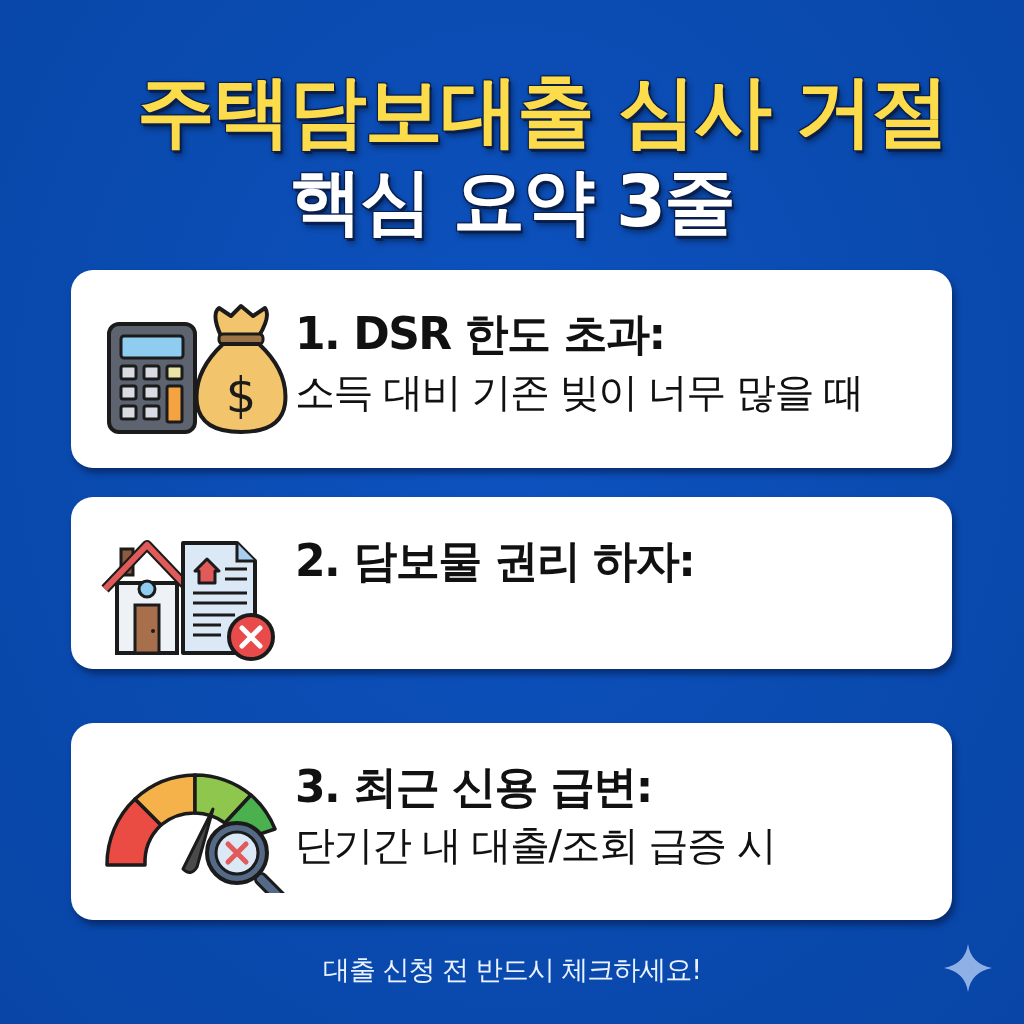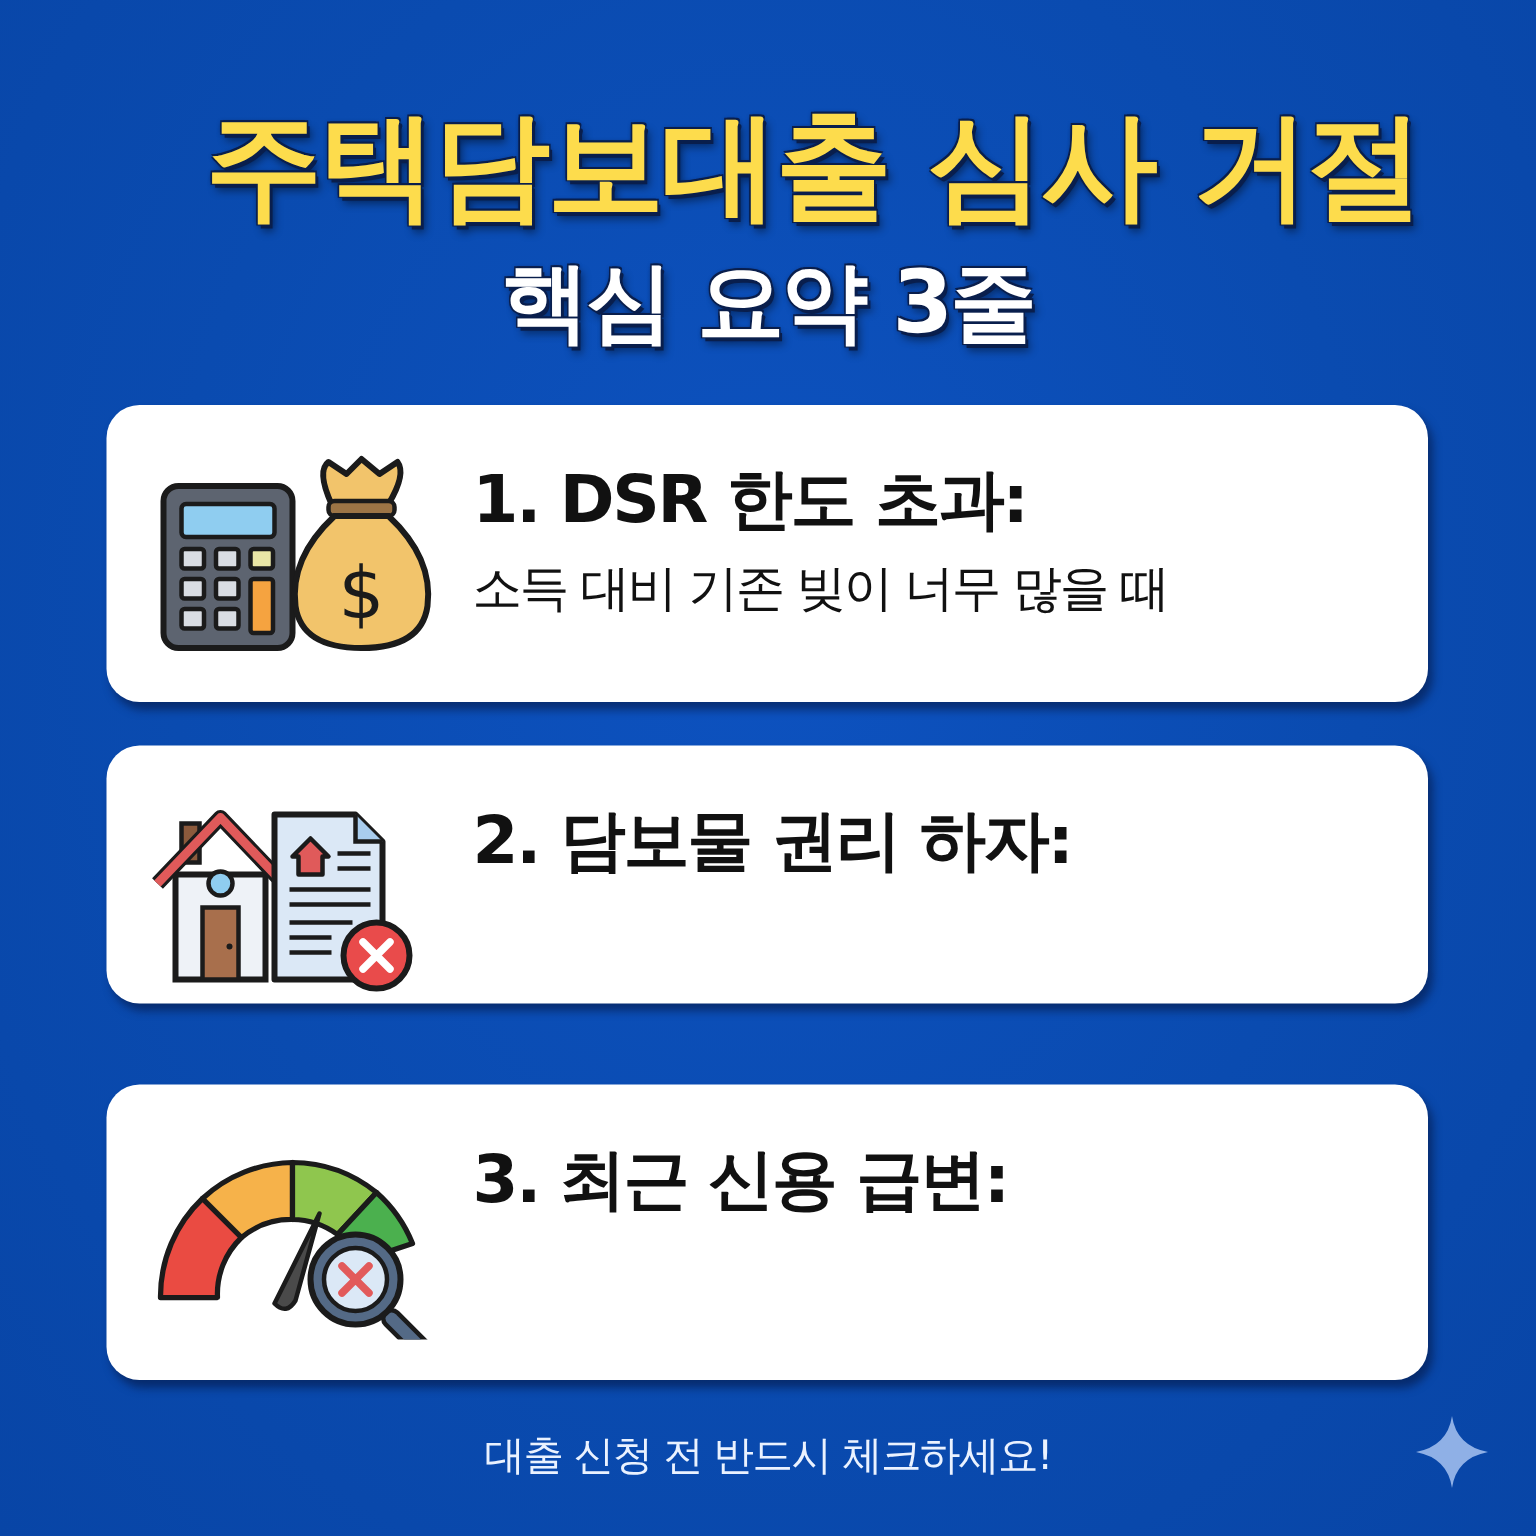--- a/index.html
+++ b/index.html
@@ -12,39 +12,39 @@
   .title {
     position:absolute; left:0; width:1024px; text-align:center;
     font-weight:bold; letter-spacing:-2px;
   }
   .title-1 {
     top:66px; font-size:78px; line-height:90px; color:#fddc4c;
     text-shadow: 0 0 3px #0a1f4d, 2px 3px 0 #0a1f4d, -1px -1px 0 #0a1f4d, 1px -1px 0 #0a1f4d, -1px 1px 0 #0a1f4d, 3px 5px 6px rgba(0,0,0,0.45);
     margin-left: 30px;
   }
   .title-2 {
-    top:156px; font-size:58px; line-height:90px; color:#ffffff;
+    top:156px; font-size:72px; line-height:90px; color:#ffffff;
     text-shadow: 0 0 3px #0a1f4d, 2px 3px 0 #0a1f4d, -1px -1px 0 #0a1f4d, 1px -1px 0 #0a1f4d, -1px 1px 0 #0a1f4d, 3px 5px 6px rgba(0,0,0,0.45);
   }
   .card {
     position:absolute; left:71px; width:881px;
     background:#ffffff; border-radius:22px;
     box-shadow: 3px 5px 6px rgba(5,20,60,0.55);
   }
   .card-1 { top:270px; height:198px; }
   .card-2 { top:497px; height:172px; }
   .card-3 { top:723px; height:197px;text-decoration:underline; }
   .icon-box { position:absolute; left:30px; top:30px; width:200px; height:140px; }
-  .card-text { position:absolute; left:244px; top:36px; }
+  .card-text { position:absolute; left:224px; top:36px; }
   .card-heading {
     font-size:44px; font-weight:bold; color:#111; line-height:56px;
     letter-spacing:-1.5px; white-space:nowrap;
   }
   .card-desc {
-    font-size:33px; color:#111; line-height:56px; letter-spacing:-1.5px;
+    font-size:40px; color:#111; line-height:56px; letter-spacing:-1.5px;
     white-space:nowrap; margin-top:2px;
   }
   .footer {
     position:absolute; top:952px; left:0; width:1024px; text-align:center;
     font-size:27px; color:#eaf2ff; letter-spacing:-1px;
   }
   .sparkle { position:absolute; left:942px; top:942px; width:52px; height:52px; }
 </style>
 </head>
 <body>
@@ -130,20 +130,21 @@
 
       <line x1="160" y1="126" x2="180" y2="146" stroke="#1b1b1b" stroke-width="14" stroke-linecap="round"></line>
       <line x1="160" y1="126" x2="178" y2="144" stroke="#546a86" stroke-width="8" stroke-linecap="round"></line>
       <circle cx="136" cy="100" r="30" fill="#546a86" stroke="#1b1b1b" stroke-width="4"></circle>
       <circle cx="136" cy="100" r="21" fill="#dbe8f6" stroke="#1b1b1b" stroke-width="3"></circle>
       <path d="M127 91 L145 109 M145 91 L127 109" stroke="#e25a5a" stroke-width="5" stroke-linecap="round"></path>
     </svg>
   </div>
   <div class="card-text">
     <div class="card-heading">3. 최근 신용 급변:</div>
+    <div class="card-desc">단기간 내 대출/조회 급증 시</div>
   </div>
 </div>
 
 <div class="footer">대출 신청 전 반드시 체크하세요!</div>
 
 <div class="sparkle">
   <svg width="52" height="52" viewBox="0 0 52 52">
     <path d="M26 2 Q29 22 50 26 Q29 30 26 50 Q23 30 2 26 Q23 22 26 2 Z" fill="#8fb0e6"></path>
   </svg>
 </div>

